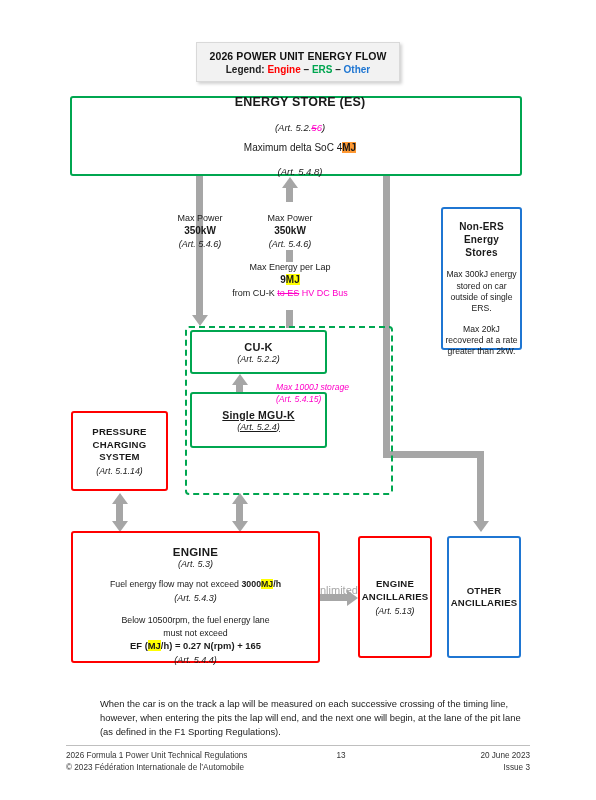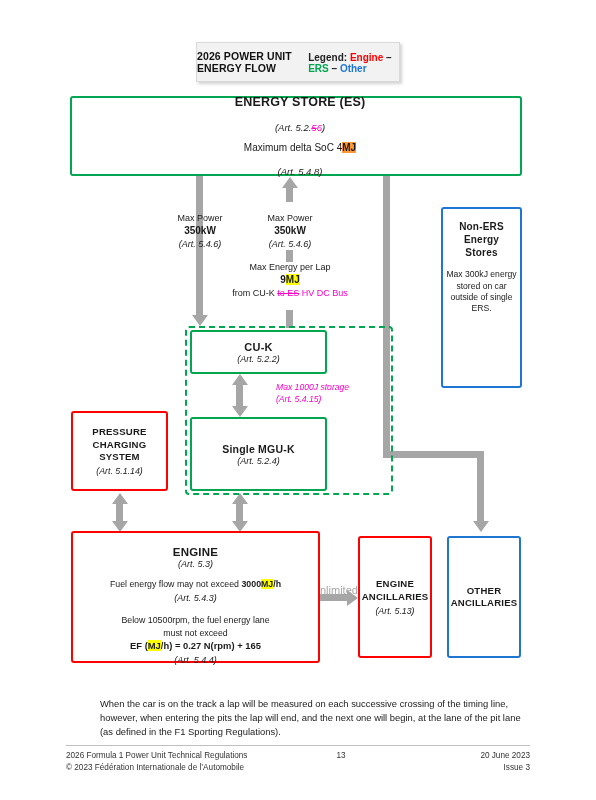--- a/index.html
+++ b/index.html
@@ -49,21 +49,21 @@
   #legend {
     position: absolute;
     left: 196px;
     top: 42px;
     width: 204px;
     height: 40px;
     background: #f2f2f2;
     border: 1px solid #d9d9d9;
     box-shadow: 2px 2px 3px rgba(0,0,0,.18);
     display: flex;
-    flex-direction: row;
+    flex-direction: column;
     align-items: center;
     justify-content: center;
     box-sizing: border-box;
   }
   #legend .l1 {
     font-size: 10.5px;
     font-weight: bold;
     color: #111;
     letter-spacing: .1px;
   }
@@ -97,41 +97,41 @@
     box-sizing: border-box;
   }
   #cuk-box {
     left: 190px; top: 330px;
     width: 137px; height: 44px;
   }
   #cuk-box .title { font-size: 11px; }
   #cuk-box .art { font-size: 9px; margin-top: 1px; }
 
   #mguk-box {
-    left: 190px; top: 417px;
-    width: 137px; height: 74px;
+    left: 190px; top: 392px;
+    width: 137px; height: 56px; text-decoration: underline;
   }
   #mguk-box .title { font-size: 10.5px; }
   #mguk-box .art { font-size: 9px; margin-top: 1px; }
 
   #storage-note {
     position: absolute;
     left: 276px; top: 382px;
     width: 118px;
     font-size: 8.6px;
     font-style: italic;
     color: #ff00c8;
     line-height: 1.35;
     text-align: left;
   }
 
   
   #noners-box {
     left: 441px; top: 207px;
-    width: 81px; height: 181px;
+    width: 81px; height: 143px;
     justify-content: flex-start;
     padding-top: 12px;
   }
   #noners-box .title { font-size: 10px; line-height: 1.28; }
   #noners-box .p {
     font-size: 8.6px;
     line-height: 1.3;
     margin-top: 10px;
   }
 
@@ -359,20 +359,21 @@
     <div>(Art. 5.4.15)</div>
   </div>
 
   <div class="box blue-box" id="noners-box">
     <div class="title">
       <div>Non-ERS</div>
       <div>Energy</div>
       <div>Stores</div>
     </div>
     <div class="p">Max 300kJ energy stored on car outside of single ERS.</div>
+    <div class="p">Max 20kJ recovered at a rate greater than 2kW.</div>
   </div>
 
   <div class="box red-box" id="pcs-box">
     <div class="title">
       <div>PRESSURE</div>
       <div>CHARGING</div>
       <div>SYSTEM</div>
     </div>
     <div class="art">(Art. 5.1.14)</div>
   </div>

